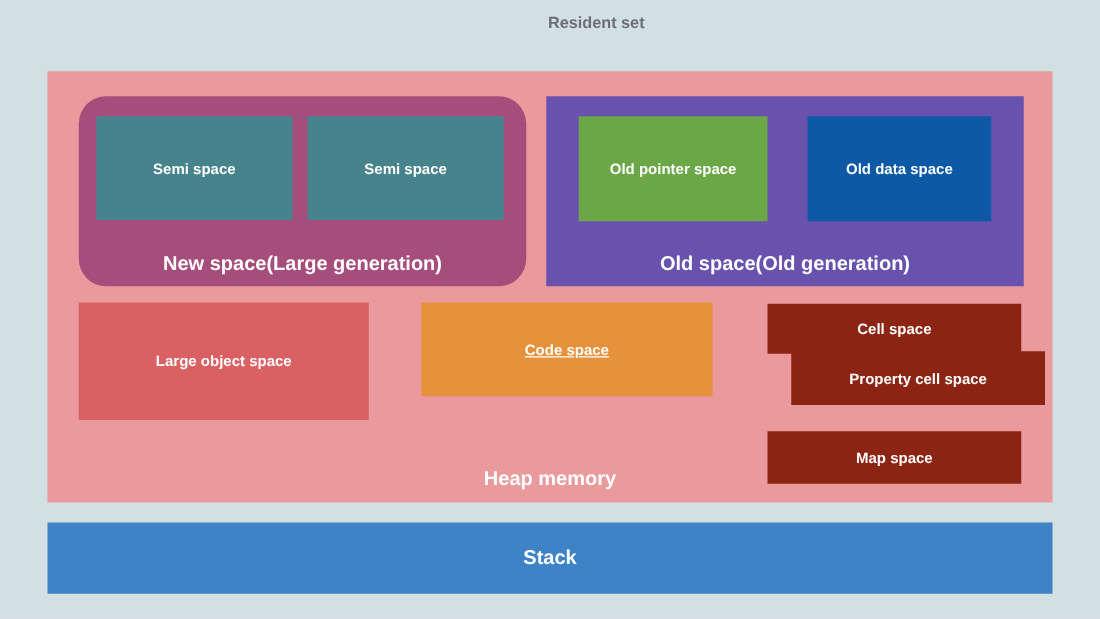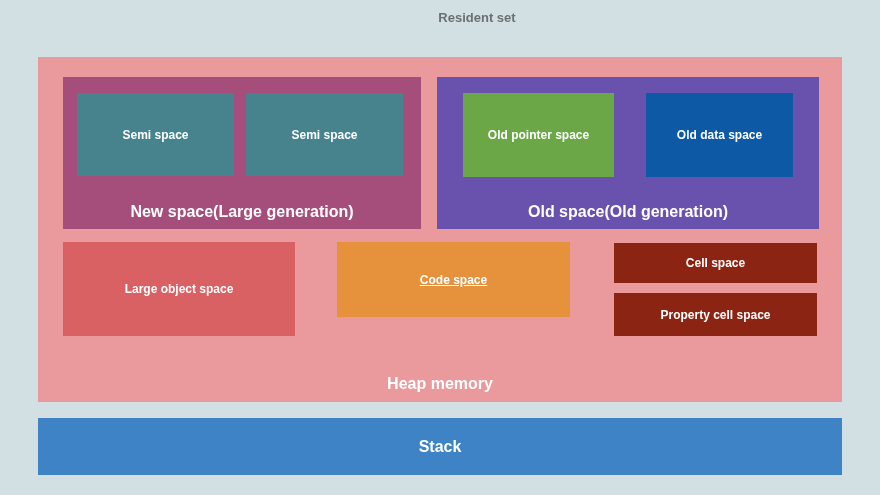--- a/index.html
+++ b/index.html
@@ -31,20 +31,21 @@
     width: 804px;
     height: 345px;
     background: var(--heap, #ea999c);
   }
   .new-space {
     left: 25px;
     top: 20px;
     width: 358px;
     height: 152px;
     background: var(--new_space, #a64e7b);
+    border-radius: 22px;
   }
   .old-space {
     left: 399px;
     top: 20px;
     width: 382px;
     height: 152px;
     background: var(--old_space, #6852ae);
   }
   .box {
     display: flex;
@@ -65,21 +66,21 @@
     width: 100%;
     text-align: center;
     color: #ffffff;
     font-weight: bold;
     font-size: 16px;
   }
   .large-object { left: 25px;  top: 185px; width: 232px; height: 94px; background: var(--large_object_space, #d96063); }
   .code-space   { left: 299px; top: 185px; width: 233px; height: 75px; background: var(--code_space, #e6913c); text-decoration: underline; }
   .cell-box { left: 576px; width: 203px; background: var(--cell_space, #8c2413); justify-content: center; }
   .cell1 { top: 186px; height: 40px; }
-  .cell2 { top: 236px; height: 43px; }
+  .cell2 { top: 224px; height: 43px; margin-left: 19px; }
   .cell3 { top: 288px; height: 42px; }
   .heap-label {
     left: 0;
     bottom: 9px;
     width: 100%;
     text-align: center;
     color: #ffffff;
     font-weight: bold;
     font-size: 16px;
   }
@@ -133,20 +134,23 @@
     <div class="abs box code-space">
       <span>Code space</span>
     </div>
 
     <div class="abs box cell-box cell1">
       <span>Cell space</span>
     </div>
     <div class="abs box cell-box cell2">
       <span>Property cell space</span>
     </div>
+    <div class="abs box cell-box cell3">
+      <span>Map space</span>
+    </div>
 
     <div class="abs heap-label">Heap memory</div>
   </div>
 
   <div class="abs stack">
     <span>Stack</span>
   </div>
 
 </div>
 

